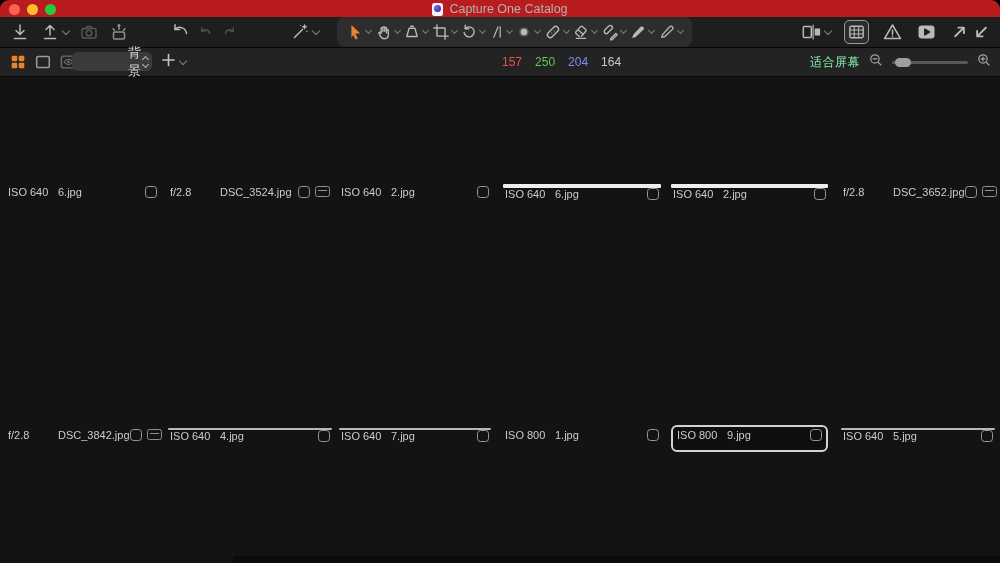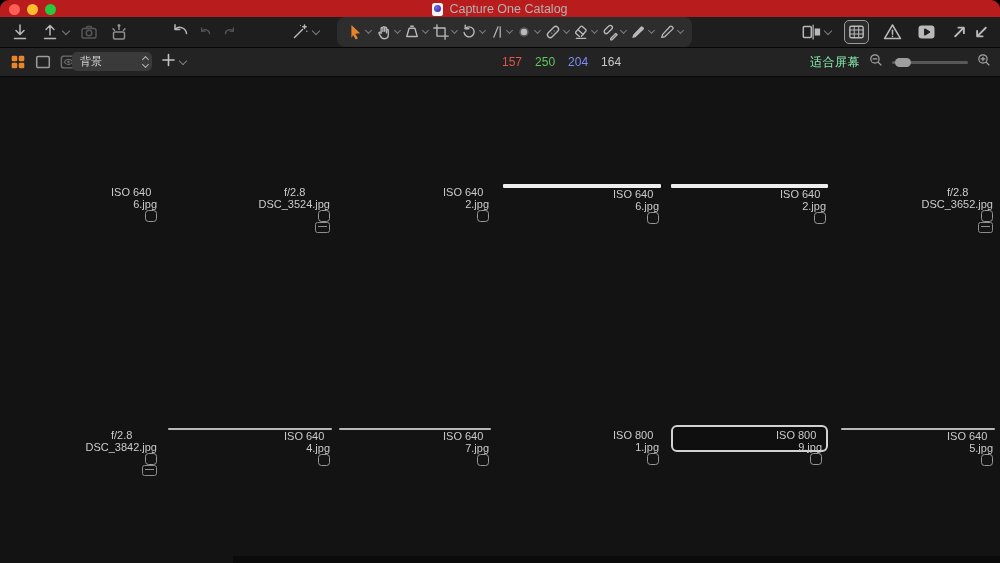--- a/index.html
+++ b/index.html
@@ -32,41 +32,41 @@
   .gridbtn{border:1.5px solid #9a9a9a;border-radius:5px;padding:1px 2px;background:#2c2c2c;}
   .sharepair{display:flex;gap:3px;}
   
   .toolbar2{position:absolute;left:0;top:48px;width:100%;height:28px;background:#232323;border-bottom:1px solid #080808;z-index:4;}
   .t2group{position:absolute;top:0;height:28px;display:flex;align-items:center;}
   .g-modes{left:9px;gap:7px;}
   .mode-active{color:#e8852c;}
   .mode{color:#9c9c9c;}
   .mode-dim{color:#6d6d6d;}
   .selectbox{position:absolute;left:72px;top:4px;width:80px;height:19px;background:#3a3a3a;border-radius:5px;display:flex;align-items:center;padding:0 4px 0 8px;box-sizing:border-box;}
-  .selectbox .val{flex:1;font-size:11px;color:#d6d6d6;}
+  .selectbox .val{flex:1;font-size:13px;color:#d6d6d6;margin-left:48px;}
   .stepper{display:flex;flex-direction:column;gap:1px;align-items:center;}
   .stepper i{display:block;width:4px;height:4px;border-right:1.3px solid #b5b5b5;border-bottom:1.3px solid #b5b5b5;}
   .stepper .up{transform:rotate(-135deg);}
   .stepper .dn{transform:rotate(45deg);margin-top:-1px;}
   .addbtn{position:absolute;left:160px;top:0;height:28px;display:flex;align-items:center;color:#c2c2c2;}
   .g-rgb{left:457px;gap:13px;font-size:12px;font-weight:500;margin-left:45px;}
   .g-zoom{right:8px;gap:8px;}
   .fitlabel{font-size:12px;color:#86efac;letter-spacing:.5px;}
   .magicon{color:#a5a5a5;}
   .slider{position:relative;width:76px;height:3px;background:#585858;border-radius:2px;}
   .slider .thumb{position:absolute;top:-3px;width:16px;height:9px;border-radius:5px;background:#9e9e9e;}
   
   .browser{position:absolute;left:0;top:77px;width:100%;height:486px;background:#131313;}
   .cell{position:absolute;display:flex;flex-direction:column;justify-content:center;}
   .cellbox{display:flex;flex-direction:column;}
   .cell.selected .cellbox{border:2px solid #d2d2d2;border-radius:6px;padding:2px;background:#0f0f0f;}
   .photo{position:relative;width:100%;border-radius:1px;overflow:hidden;flex:none;}
   .outer-framed .photo{box-sizing:border-box;border:2px solid #eeeeee;}
   .thin-framed .photo{box-sizing:border-box;border:1px solid rgba(240,240,240,.75);}
-  .labelrow{height:19px;display:flex;align-items:flex-end;font-size:11px;color:#cccccc;padding:0 2px;gap:0;flex-direction:column;}
+  .labelrow{height:19px;display:flex;align-items:flex-start;font-size:11px;color:#cccccc;padding:0 2px;gap:0;}
   .meta{min-width:46px;}
   .fname{margin-left:4px;}
   .lspace{flex:1;}
   .cb{width:12px;height:12px;border:1.5px solid #999;border-radius:3.5px;box-sizing:border-box;flex:none;}
   .vr{width:15px;height:11px;border:1.5px solid #8d8d8d;border-radius:2.5px;box-sizing:border-box;margin-left:5px;position:relative;flex:none;}
   .vr::before{content:"";position:absolute;left:2px;right:2px;top:3px;border-top:1.3px solid #8d8d8d;}
   .hscroll{position:absolute;left:233px;right:0;bottom:0;height:7px;background:#0b0b0b;}
   
   .ph-seated{background:
     radial-gradient(10px 18px at 10% 24%,rgba(247,242,222,.85),transparent 72%),

